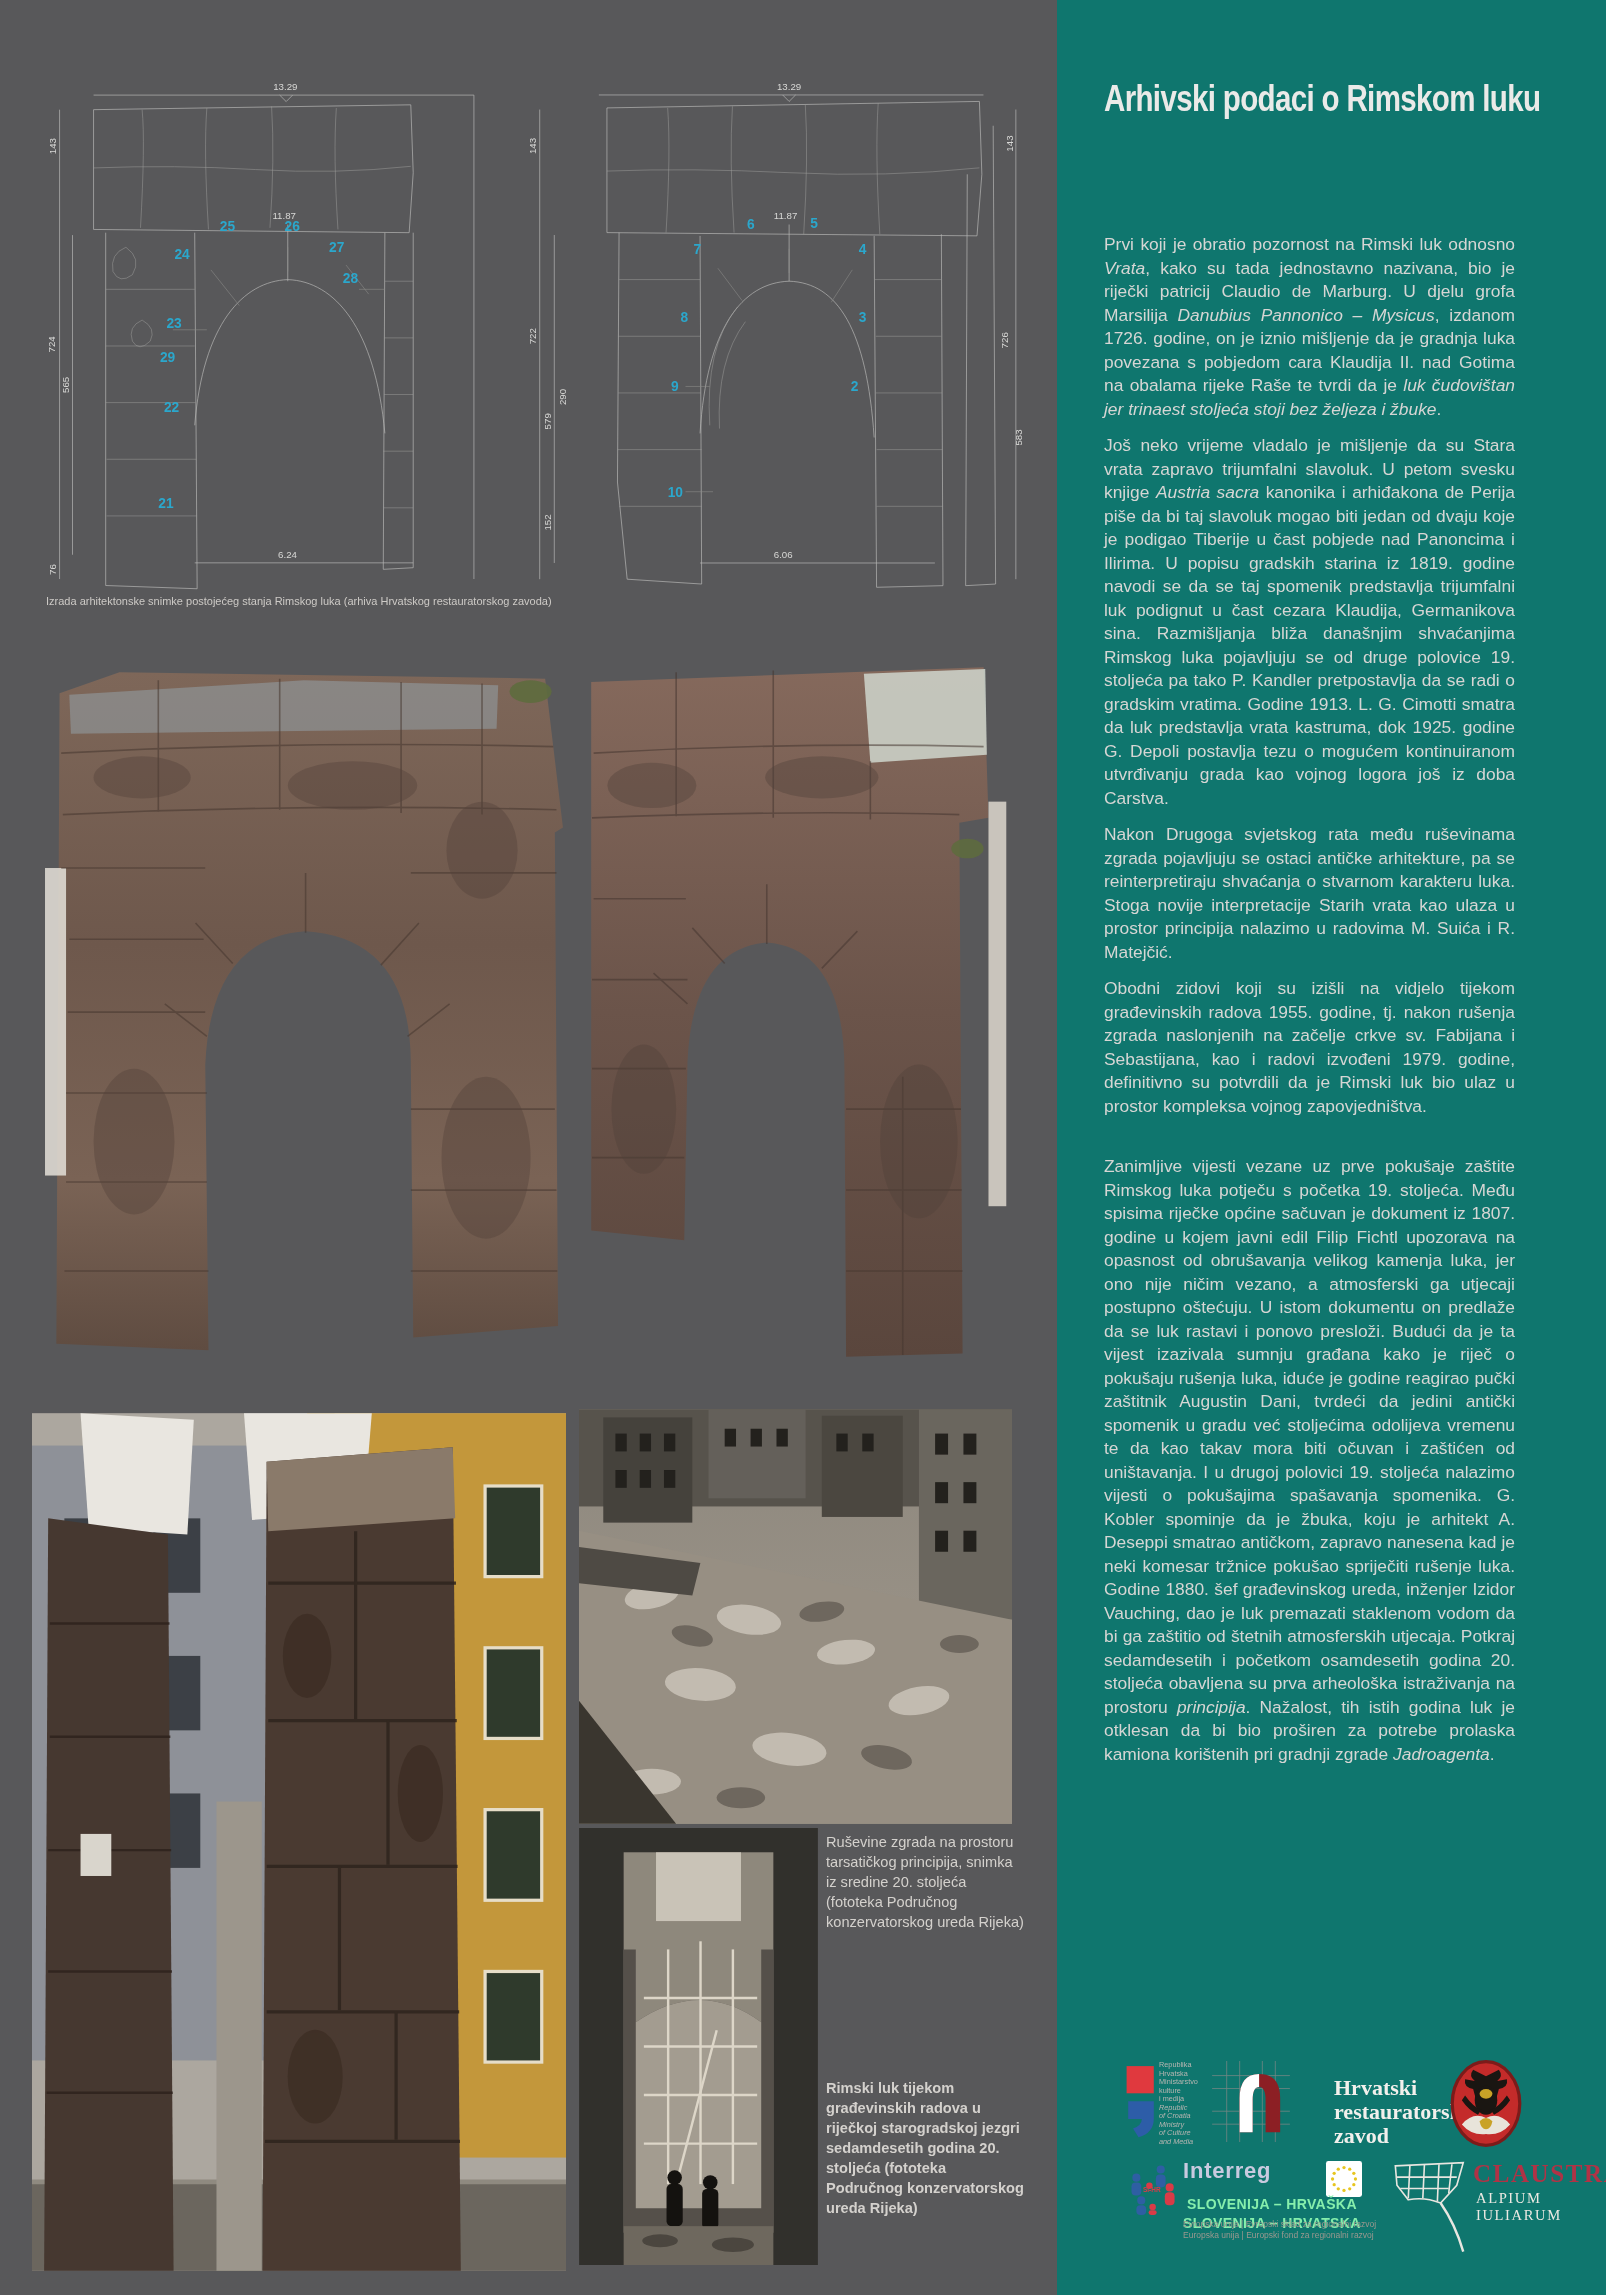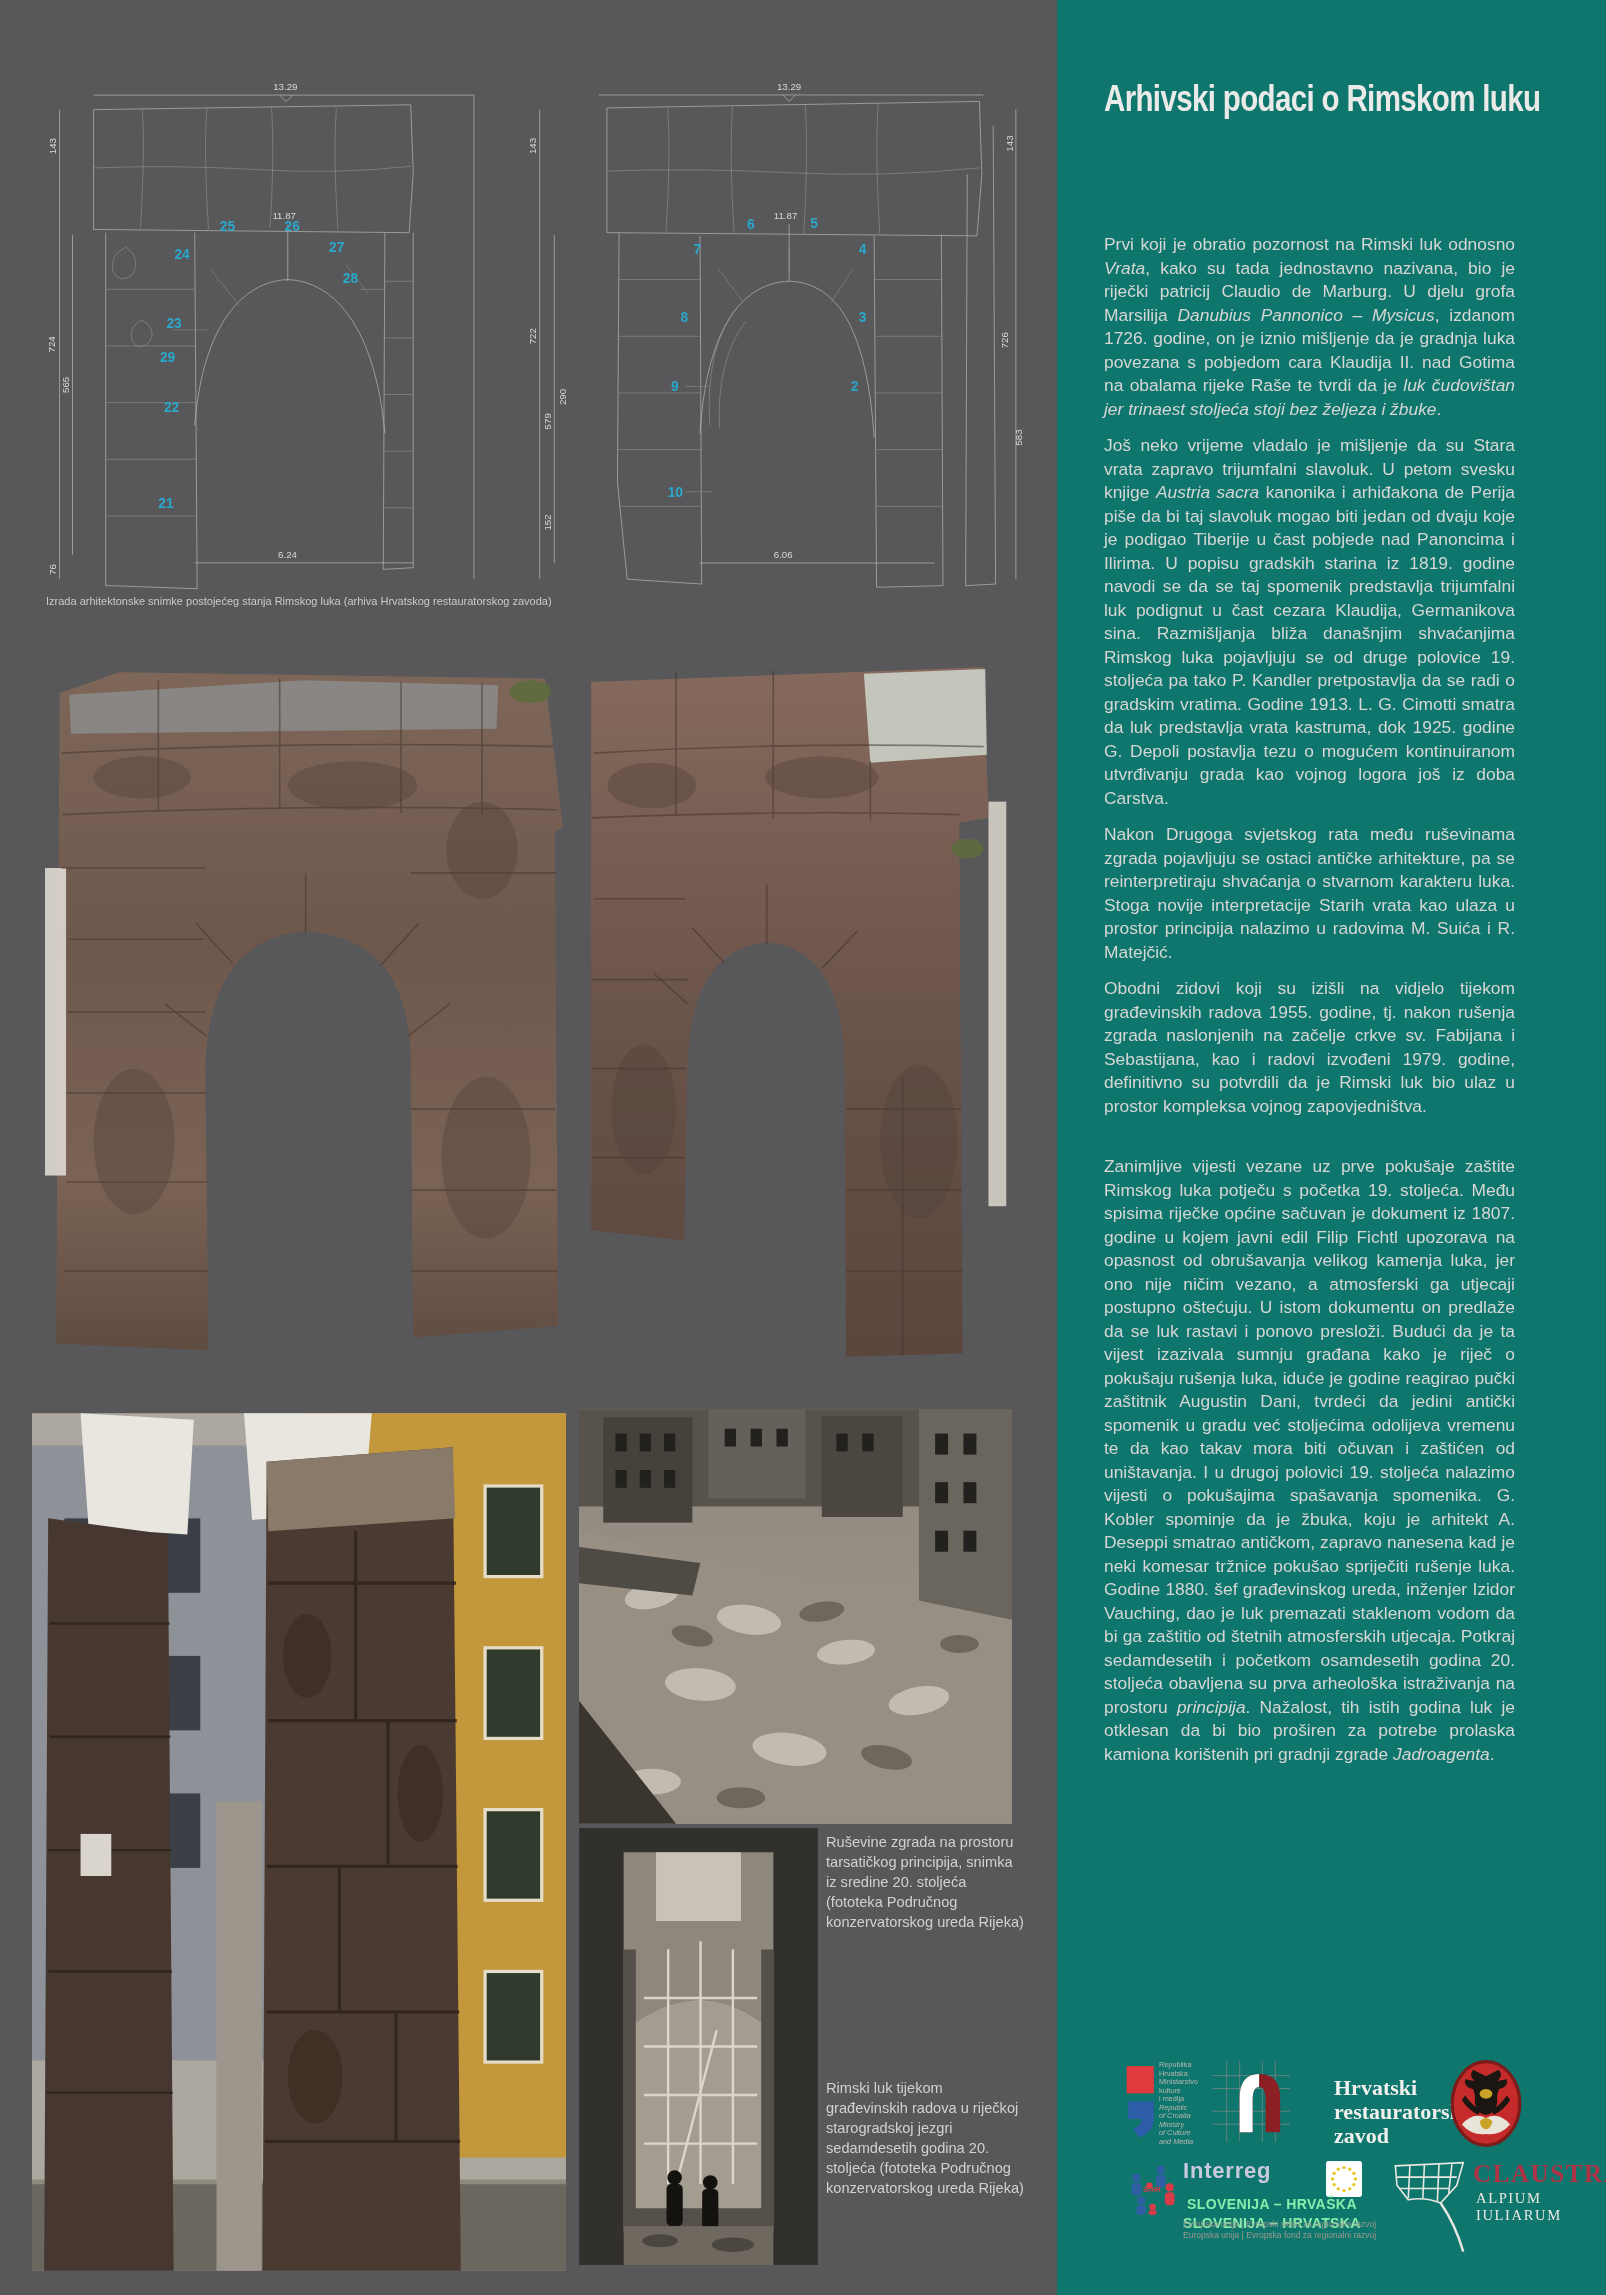--- a/index.html
+++ b/index.html
@@ -13,21 +13,21 @@
                  letter-spacing:-0.8px; transform:scaleX(.82); transform-origin:left top; white-space:nowrap; }
   .panel-text { position:absolute; left:47px; top:233px; width:411px; }
   .panel-text p { font-size:17.4px; line-height:23.5px; color:#D6D6D4; text-align:justify; margin-bottom:13px; }
   .panel-text p i { font-style:italic; }
   .panel-text p.gap-before { margin-top:37px; }
 
   
   .drawings-caption { position:absolute; left:46px; top:595px; width:891px; color:#CDCAC6; font-size:11px; }
   .photo-caption { position:absolute; width:198px; color:#D4D1CD; font-size:14.6px; line-height:20px; }
   .caption-ruins { left:826px; top:1832px; }
-  .caption-construction { left:826px; top:2078px; }
+  .caption-construction { left:826px; top:2078px;font-weight:bold; }
 
   
   svg text.dim { fill:#D8D8D6; font-size:12px; font-family:"Liberation Sans",sans-serif; }
   svg text.stone { fill:#2BA7CC; font-size:17px; font-weight:bold; font-family:"Liberation Sans",sans-serif; }
   svg .ln { stroke:#B8B8B6; stroke-width:1; fill:none; opacity:.85; }
   svg .joint { stroke:#9F9F9D; stroke-width:1; fill:none; opacity:.6; }
   svg .leader { stroke:#8C8C8A; stroke-width:1; opacity:.7; }
 
   
   .logo-row1 { position:absolute; left:1125px; top:2061px; width:453px; height:89px; }
@@ -454,21 +454,21 @@
             <circle cx="15" cy="10" r="2"></circle>
         </g>
       </svg>
     </div>
     <div class="interreg-sub">
       <div>SLOVENIJA – HRVAŠKA</div>
       <div>SLOVENIJA – HRVATSKA</div>
     </div>
     <div class="interreg-eu">
       <div>Evropska unija  |  Evropski sklad za regionalni razvoj</div>
-      <div>Europska unija  |  Evropska fond za regionalni razvoj</div>
+      <div>Europska unija  |  Europski fond za regionalni razvoj</div>
     </div>
     <div class="claustra">
       <svg class="claustra-stones" width="77" height="97" viewBox="0 0 95 120">
         <g stroke="#E8E6E0" stroke-width="2" fill="none">
           <path d="M4,6 L88,2 L80,30 L60,52 Q40,44 20,48 L6,30 Z"></path>
           <path d="M22,6 L20,46 M40,4 L38,46 M58,4 L56,50 M74,4 L70,40"></path>
           <path d="M5,20 H80 M10,34 H70"></path>
           <path d="M60,52 Q78,78 88,112" stroke-width="3"></path>
         </g>
       </svg>

